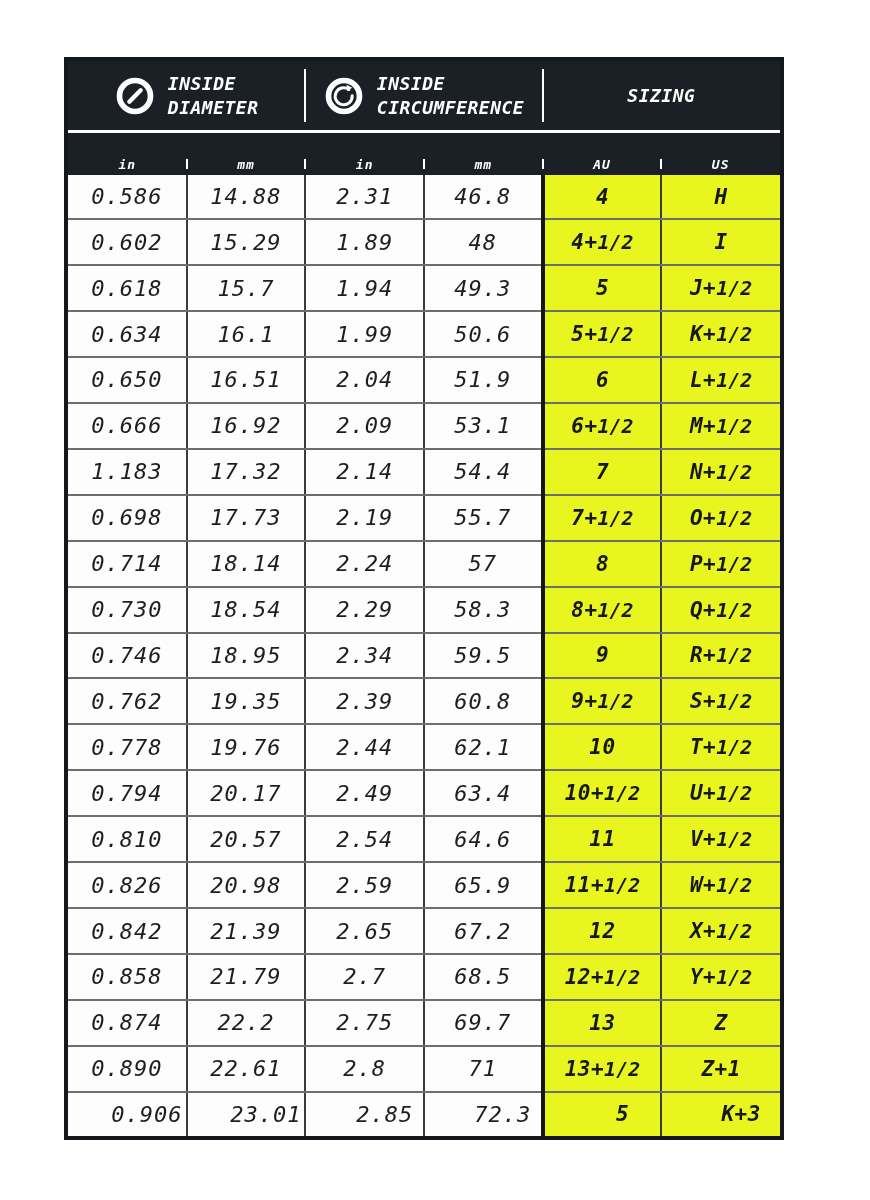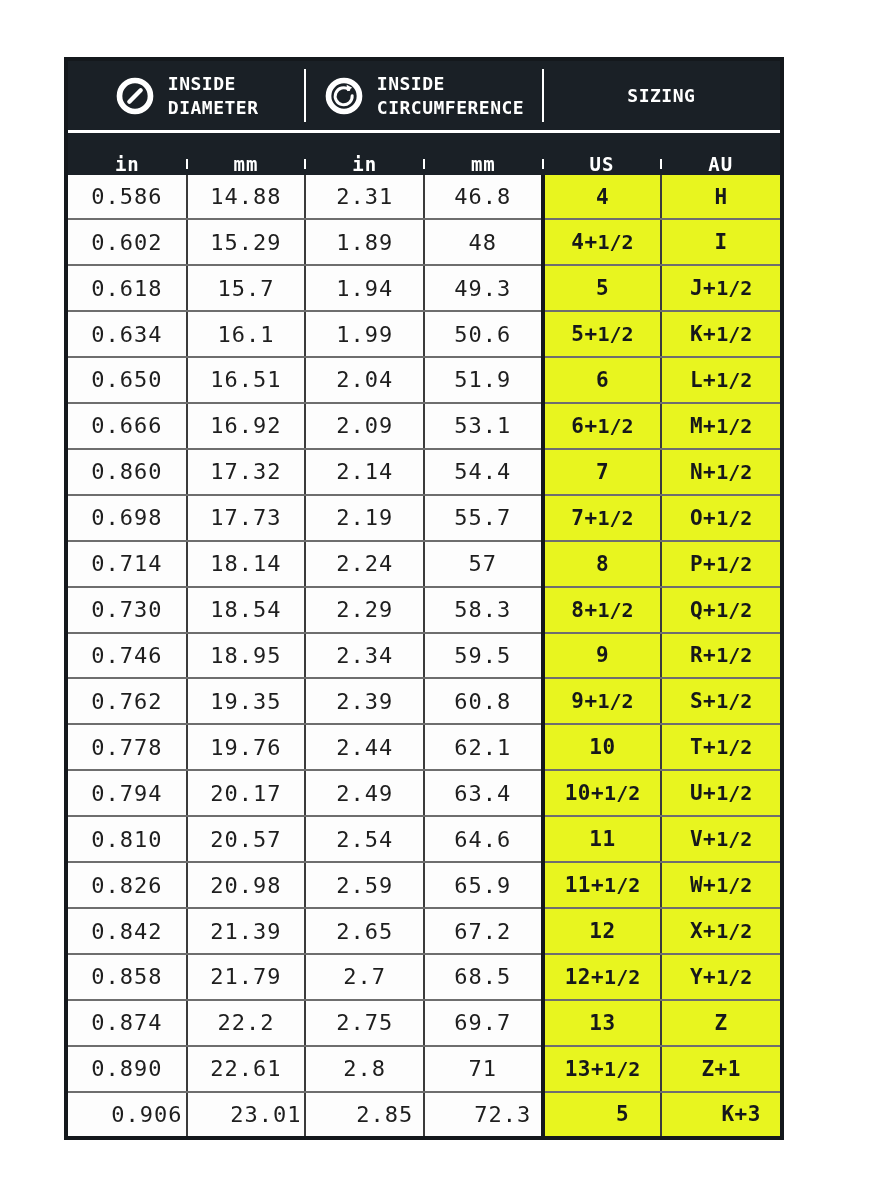--- a/index.html
+++ b/index.html
@@ -17,20 +17,21 @@
     font-family: "DejaVu Sans Mono", "Liberation Mono", monospace;
   }
   .chart {
     position: absolute;
     left: 64px; top: 57px;
     width: 720px; height: 1083px;
     border: 4px solid var(--border-black);
     background: #ffffff;
     display: flex;
     flex-direction: column;
+    font-style: italic;
   }
   
   .group-row {
     height: 72px;
     flex: 0 0 72px;
     background: var(--header-bg);
     border-bottom: 3px solid #ffffff;
     display: flex;
     align-items: stretch;
   }
@@ -68,21 +69,21 @@
     display: flex;
     align-items: stretch;
   }
   .sub-cell {
     flex: 1 1 0;
     display: flex;
     align-items: center;
     justify-content: center;
     color: #ffffff;
     font-weight: bold;
-    font-size: 19px;
+    font-size: 13px;
     letter-spacing: 1px;
     position: relative;
     margin-top: 20px;
   }
   .sub-cell:not(:last-child)::after {
     content: "";
     position: absolute;
     right: -1px; top: 6px; bottom: 6px;
     width: 2px;
     background: #ffffff;
@@ -148,22 +149,22 @@
     <div class="group">
       <div class="group-label single">SIZING</div>
     </div>
   </div>
 
   <div class="sub-row">
     <div class="sub-cell">in</div>
     <div class="sub-cell">mm</div>
     <div class="sub-cell">in</div>
     <div class="sub-cell">mm</div>
+    <div class="sub-cell">AU</div>
     <div class="sub-cell">US</div>
-    <div class="sub-cell">AU</div>
   </div>
 
   <table class="body-table">
     <tbody>
         <tr>
           <td class="meas">0.586</td>
           <td class="meas">14.88</td>
           <td class="meas">2.31</td>
           <td class="meas">46.8</td>
           <td class="size first-size">4</td>
@@ -203,21 +204,21 @@
         </tr>
         <tr>
           <td class="meas">0.666</td>
           <td class="meas">16.92</td>
           <td class="meas">2.09</td>
           <td class="meas">53.1</td>
           <td class="size first-size">6+<span class="frac">1/2</span></td>
           <td class="size">M+<span class="frac">1/2</span></td>
         </tr>
         <tr>
-          <td class="meas">0.860</td>
+          <td class="meas">1.183</td>
           <td class="meas">17.32</td>
           <td class="meas">2.14</td>
           <td class="meas">54.4</td>
           <td class="size first-size">7</td>
           <td class="size">N+<span class="frac">1/2</span></td>
         </tr>
         <tr>
           <td class="meas">0.698</td>
           <td class="meas">17.73</td>
           <td class="meas">2.19</td>

